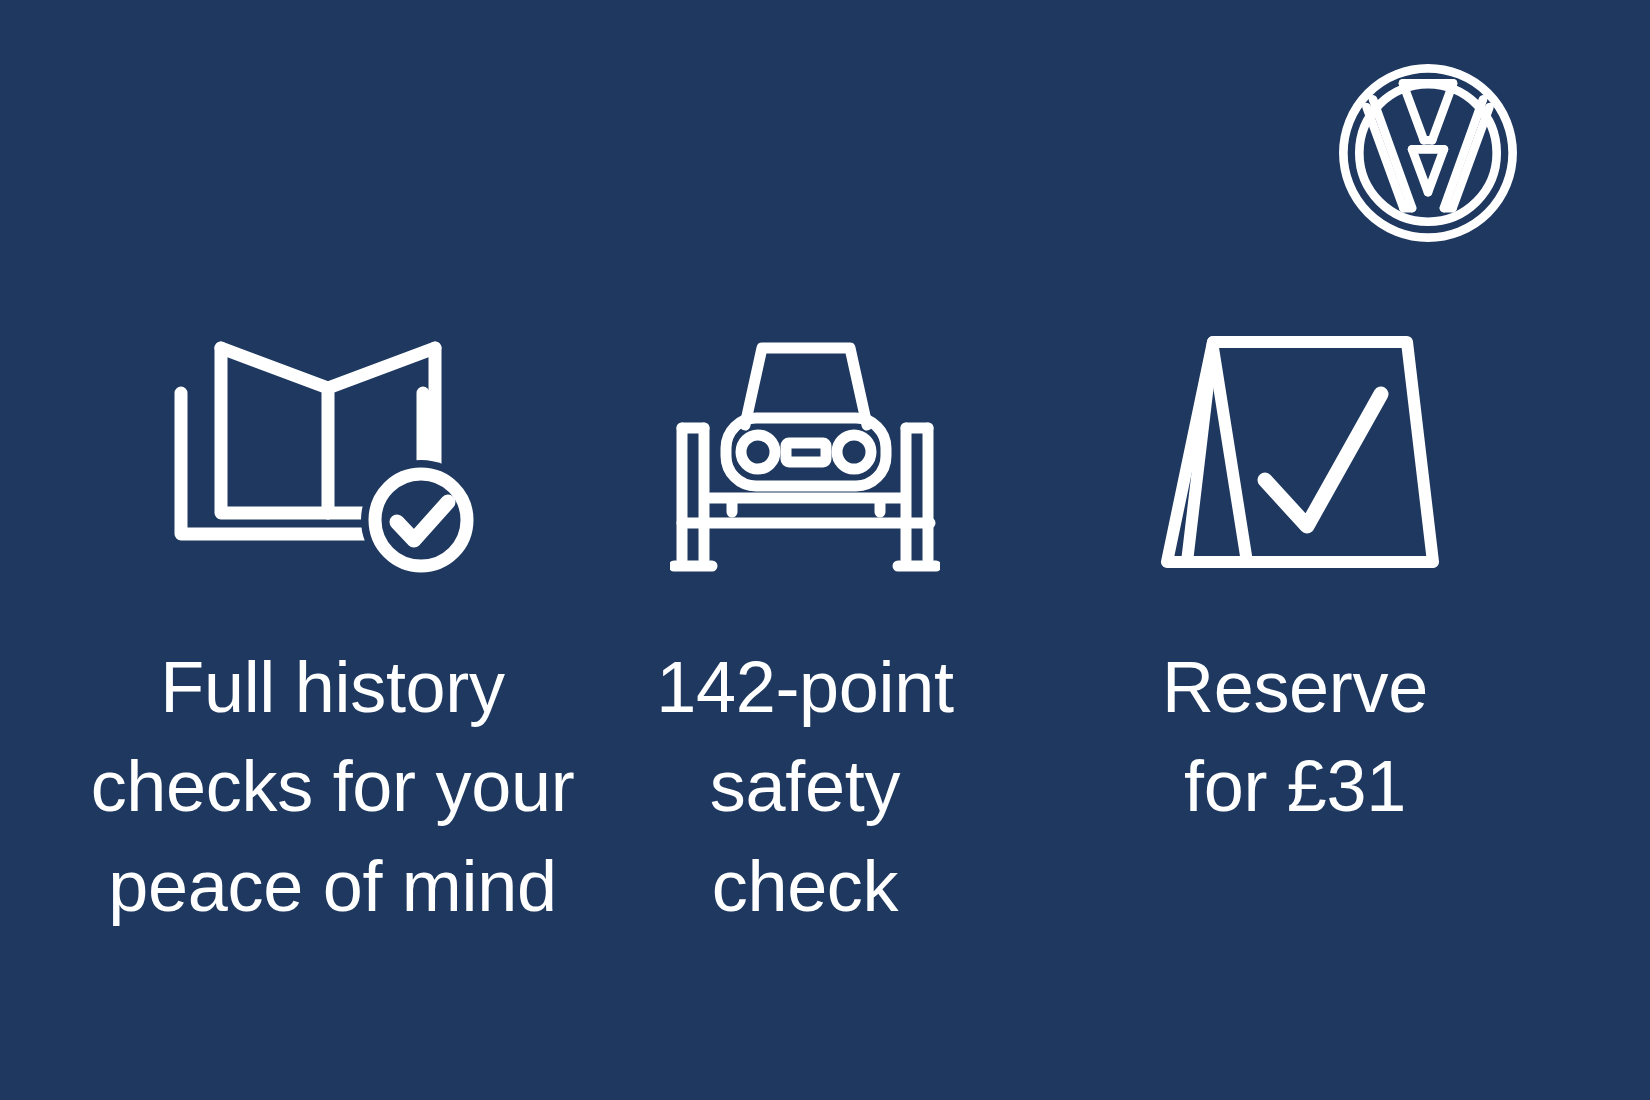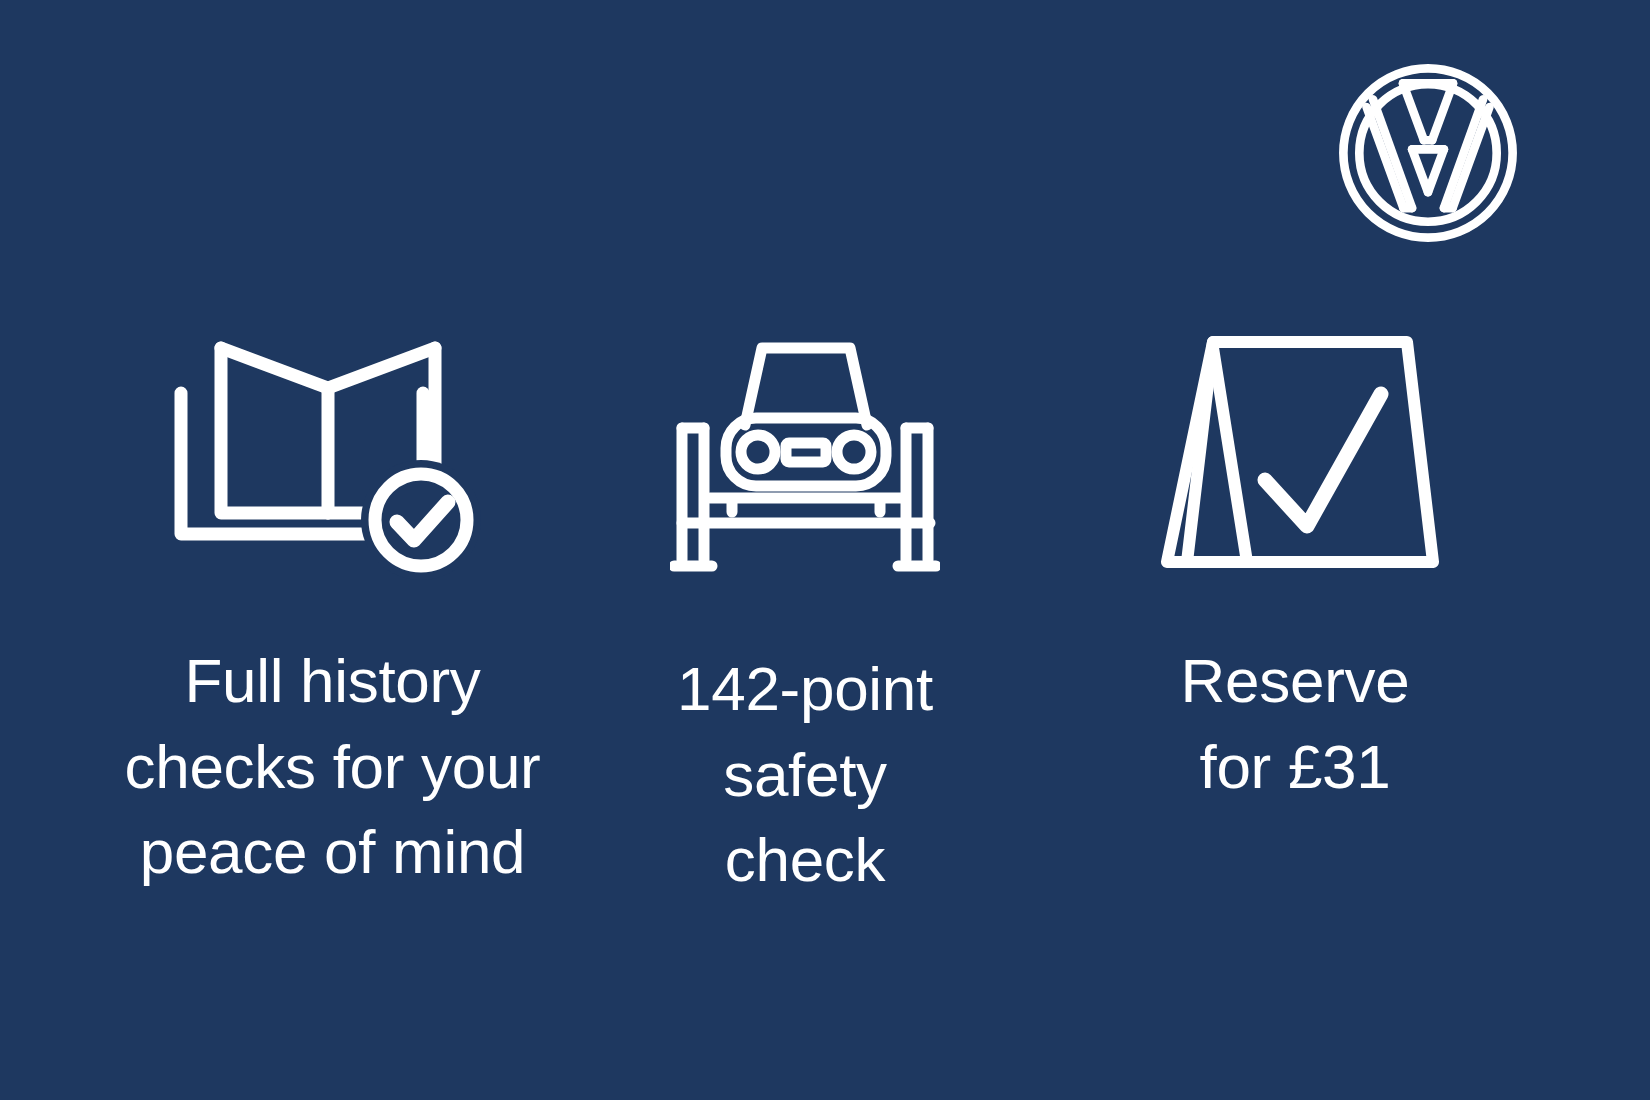--- a/index.html
+++ b/index.html
@@ -39,35 +39,35 @@
     justify-content: flex-start;
   }
 
   .feature {
     display: flex;
     flex-direction: column;
     align-items: center;
   }
 
   .feature-col-1 { width: 555px; margin-left: 55px; }
-  .feature-col-2 { width: 370px; margin-left: 10px; gap: 8px; }
+  .feature-col-2 { width: 370px; margin-left: 10px; }
   .feature-col-3 { width: 350px; margin-left: 130px; }
 
   .icon-box {
     height: 270px;
     display: flex;
     align-items: flex-start;
     justify-content: center;
   }
   .icon-box svg { display: block; }
 
   .feature-caption {
     margin-top: 38px;
     text-align: center;
-    font-size: 62px;
+    font-size: 72px;
     line-height: 1.38;
     font-weight: 400;
     letter-spacing: -0.3px;
     white-space: pre-line;
   }
 </style>
 </head>
 <body>
 
 <div class="brand-logo">

